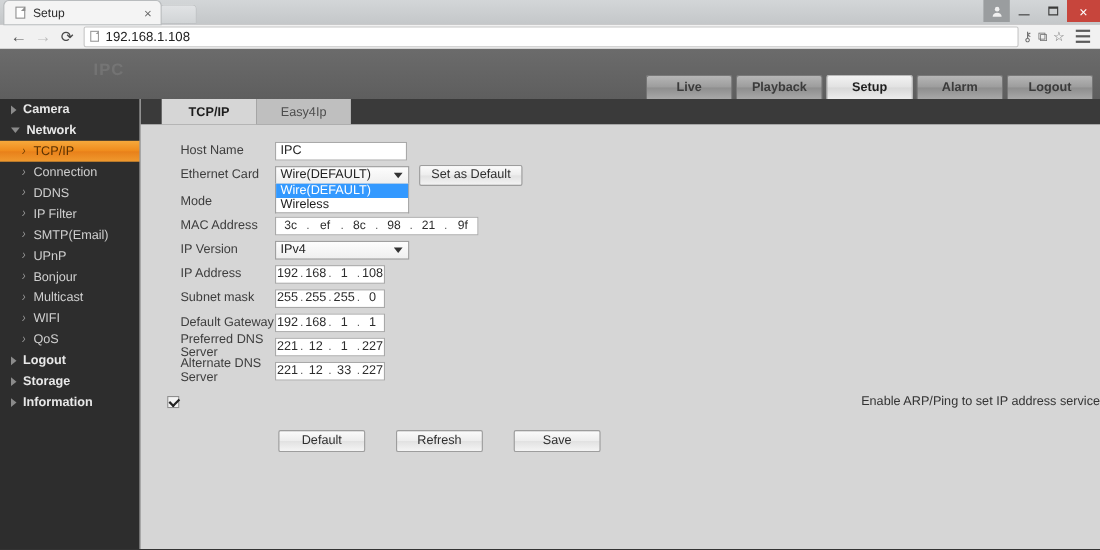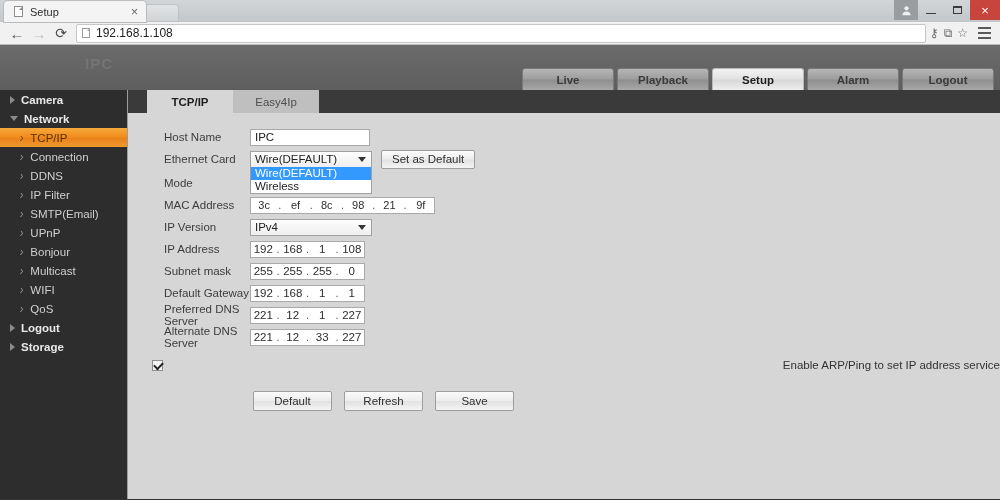--- a/index.html
+++ b/index.html
@@ -152,21 +152,21 @@
     font-weight: bold;
   }
   .navtabs {
     position: absolute;
     right: 0; bottom: 0;
     display: flex;
     gap: 3px;
     padding-right: 6px;
   }
   .navtab {
-    width: 92px; height: 22px;
+    width: 79px; height: 22px;
     display: flex; align-items: center; justify-content: center;
     font-size: 11.5px; font-weight: bold;
     color: #3b3b3b;
     background: linear-gradient(to bottom,#b6b6b6 0%, #9d9d9d 48%, #8e8e8e 52%, #a8a8a8 100%);
     border: 1px solid #787878;
     border-bottom: none;
     border-top-left-radius: 3px;
     border-top-right-radius: 3px;
     cursor: pointer;
   }
@@ -326,21 +326,21 @@
     background: linear-gradient(to bottom,#fbfbfb 0%,#ededed 48%,#e2e2e2 52%,#f4f4f4 100%);
     border: 1px solid #9d9d9d;
     border-radius: 2px;
     cursor: pointer;
     display:flex; align-items:center; justify-content:center;
   }
   .btn.setdefault { margin-left: 9px; min-width: 82px; }
 
   
   .quad {
-    width: 115px; height: 17px;
+    width: 100px; height: 17px;
     background: #fff;
     border: 1px solid #a9a9a9;
     display: flex;
     align-items: center;
     font-size: 11.5px;
     color: #2d2d2d;
   }
   .quad .seg {
     flex: 1;
     text-align: center;
@@ -370,21 +370,21 @@
     position: absolute;
     left: 1px; top: 1px;
     width: 7px; height: 4px;
     border-left: 2px solid #222;
     border-bottom: 2px solid #222;
     transform: rotate(-45deg);
   }
 
   .btnrow {
     display:flex;
-    gap: 12px;
+    gap: 28px;
     margin-top: 20px;
     padding-left: 125px;
   }
   .btnrow .btn { min-width: 79px; height: 20px; }
 </style>
 </head>
 <body>
 
 <div id="browser-chrome">
 
@@ -503,20 +503,24 @@
       </div>
 
       <div class="side-group">
         <i class="arrow-r"></i>
         <span>Logout</span>
       </div>
       <div class="side-group">
         <i class="arrow-r"></i>
         <span>Storage</span>
       </div>
+      <div class="side-group">
+        <i class="arrow-r"></i>
+        <span>Information</span>
+      </div>
     </div>
 
     <div class="content">
 
       <div class="subtabs">
         <div class="subtab active">TCP/IP</div>
         <div class="subtab">Easy4Ip</div>
       </div>
 
       <div class="form">

